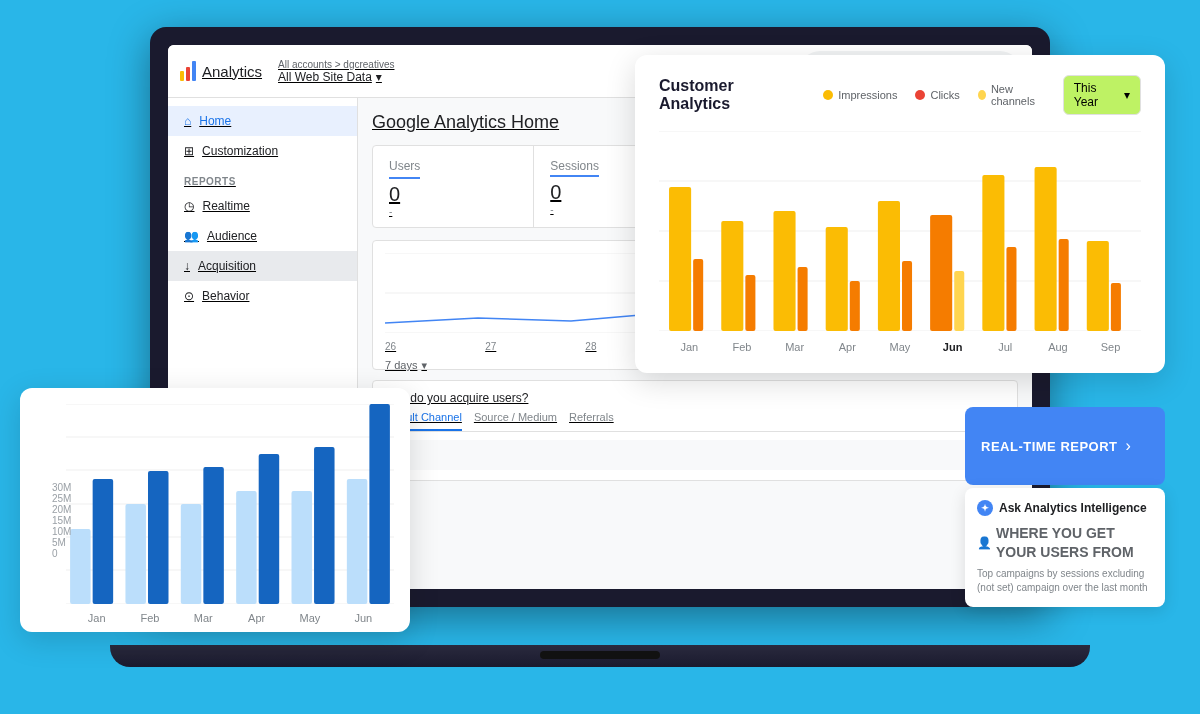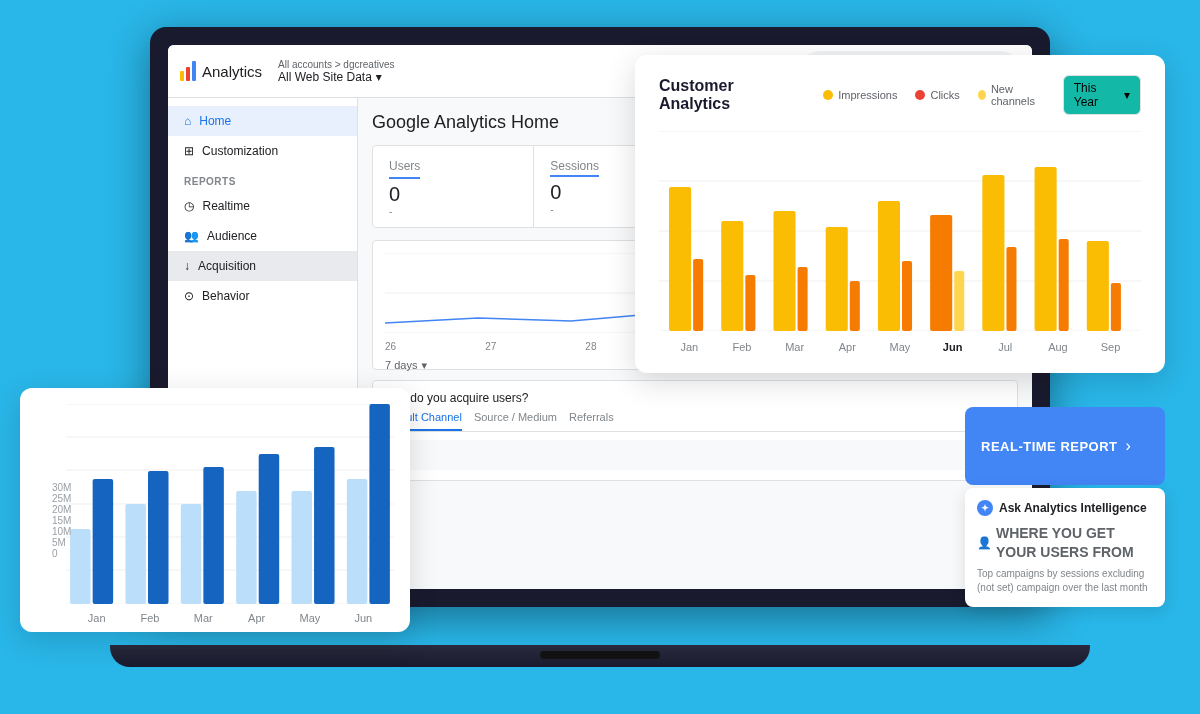--- a/index.html
+++ b/index.html
@@ -37,20 +37,21 @@
       box-shadow: 0 10px 40px rgba(0,0,0,0.4);
     }
 
     .laptop-screen {
       width: 100%;
       height: 100%;
       background: #f1f3f4;
       border-radius: 6px;
       overflow: hidden;
       position: relative;
+      text-decoration: underline;
     }
 
     .laptop-base {
       position: absolute;
       bottom: 20px;
       left: 50%;
       transform: translateX(-50%);
       width: 980px;
       height: 22px;
       background: linear-gradient(to bottom, #2a2a3e, #1a1a2e);
@@ -291,21 +292,21 @@
     }
 
     .ca-legend-dot {
       width: 10px;
       height: 10px;
       border-radius: 50%;
     }
 
     .ca-period-select {
       margin-left: auto;
-      background: #14b8a6;
+      background: #bef264;
       border: 1px solid #e0e0e0;
       border-radius: 6px;
       padding: 5px 10px;
       font-size: 12px;
       display: flex;
       align-items: center;
       gap: 4px;
       cursor: pointer;
     }
 

